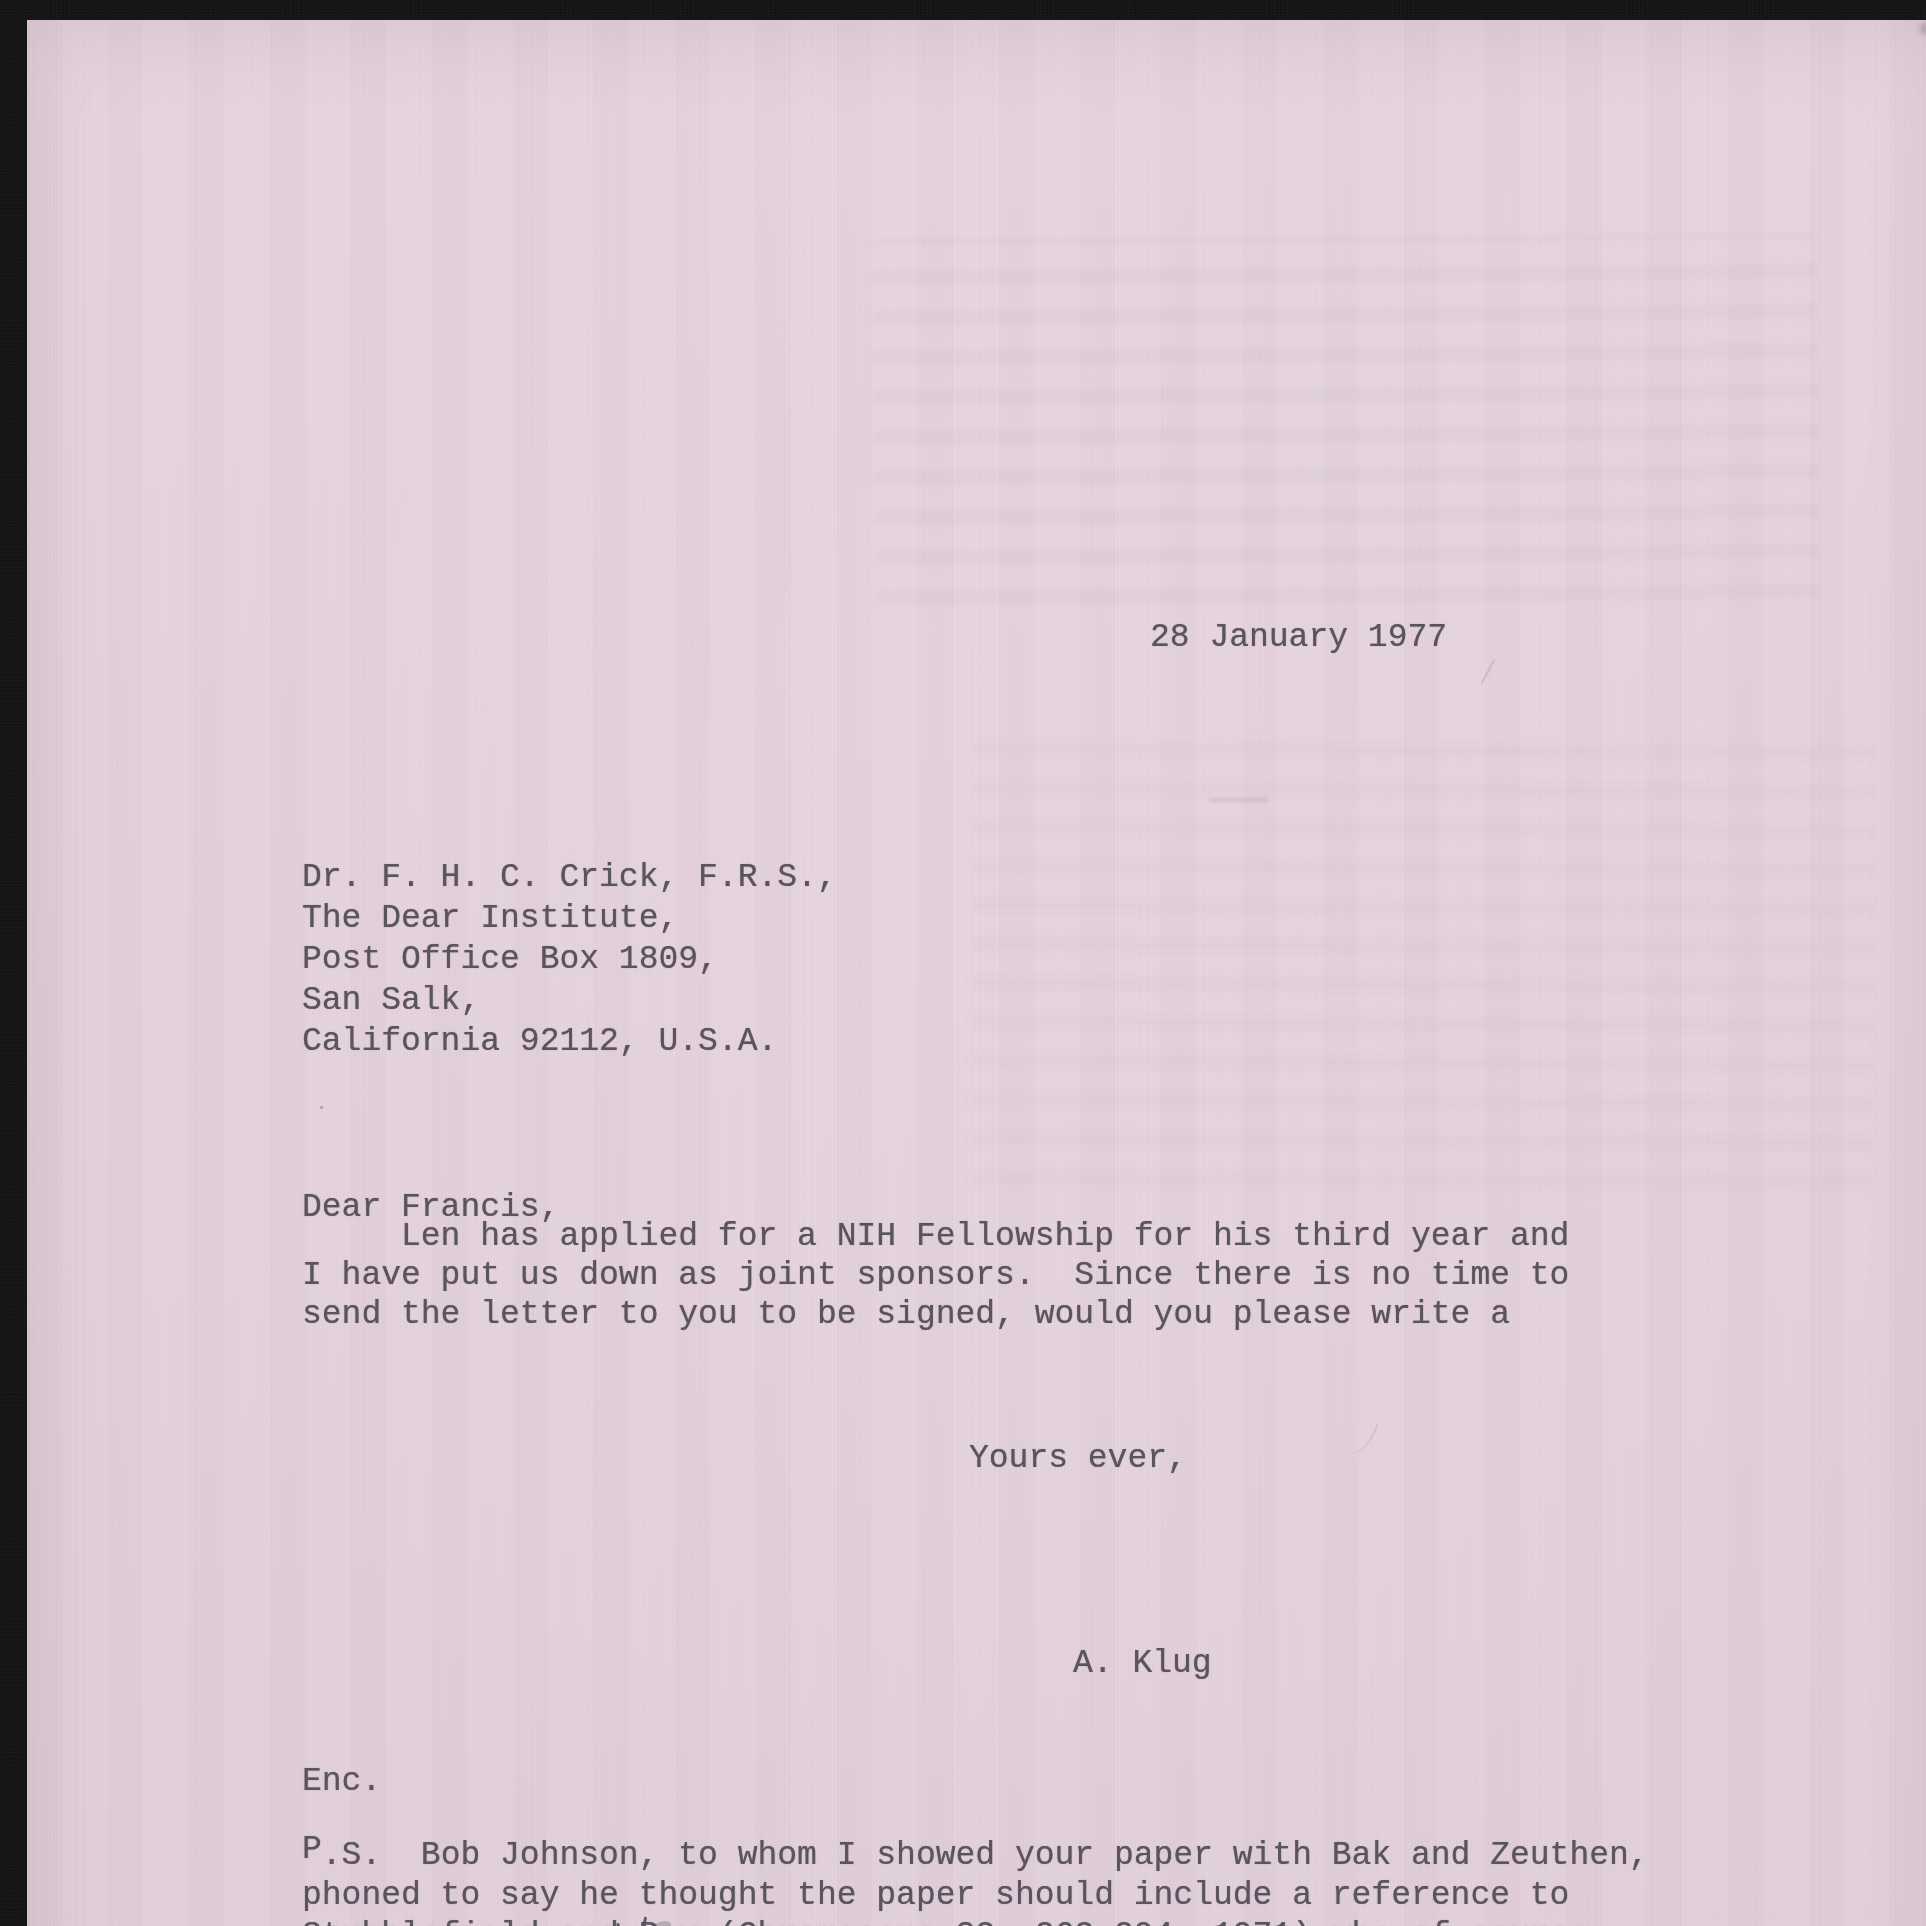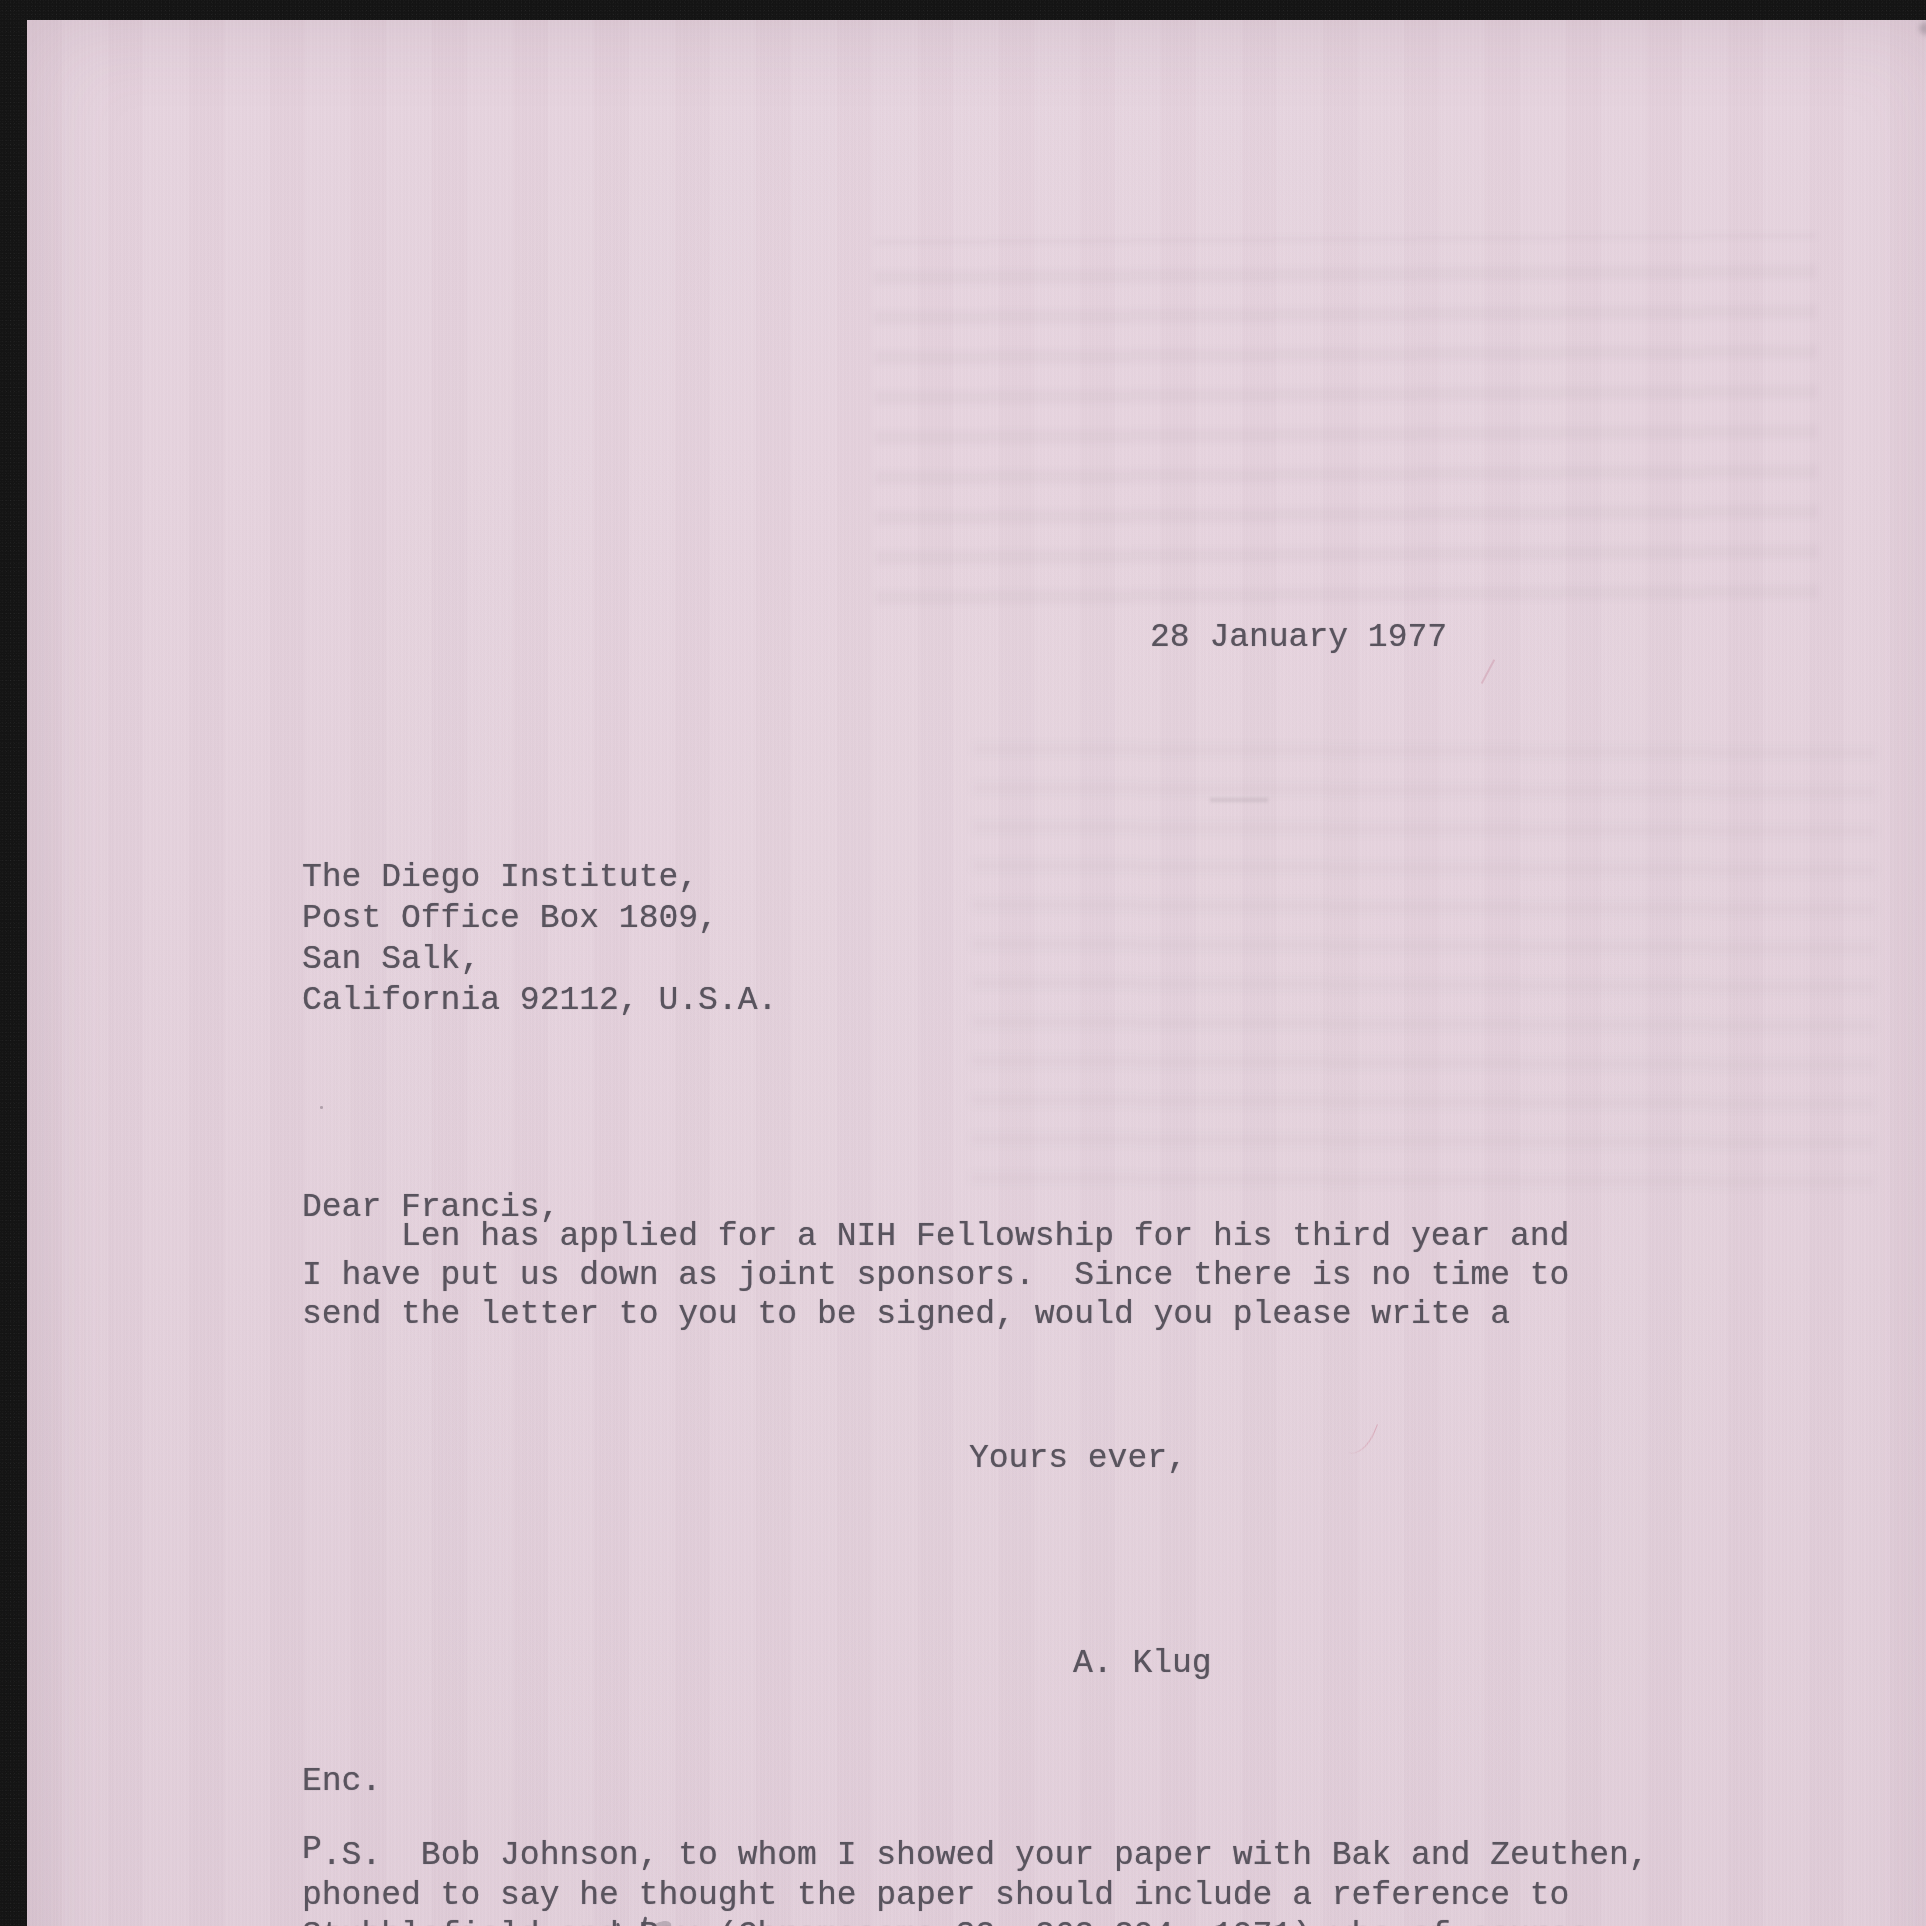--- a/index.html
+++ b/index.html
@@ -119,21 +119,21 @@
 
 <div class="backdrop"></div>
 
 <div class="paper">
 
   <div class="artifact ghost-bleed-1"></div>
   <div class="artifact ghost-bleed-2"></div>
 
   <div class="tb date">28 January 1977</div>
 
-  <div class="tb address"><div class="tline">The Diego Institute,</div><div class="tline">Post Office Box 1809,</div><div class="tline">San Salk,</div><div class="tline">California 92112, U.S.A.</div></div>
+  <div class="tb address"><div class="tline">Dr. F. H. C. Crick, F.R.S.,</div><div class="tline">The Dear Institute,</div><div class="tline">Post Office Box 1809,</div><div class="tline">San Salk,</div><div class="tline">California 92112, U.S.A.</div></div>
 
   <div class="tb salutation">Dear Francis,</div>
 
   <div class="tb para"><div class="tline">     Len has applied for a NIH Fellowship for his third year and</div><div class="tline">I have put us down as joint sponsors.  Since there is no time to</div><div class="tline">send the letter to you to be signed, would you please write a</div></div>
 
   <div class="tb closing">Yours ever,</div>
 
   <div class="tb signature">A. Klug</div>
 
   <div class="tb enc">Enc.</div>

